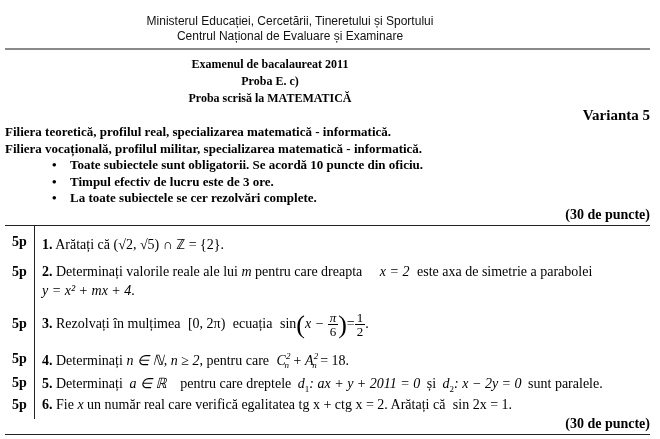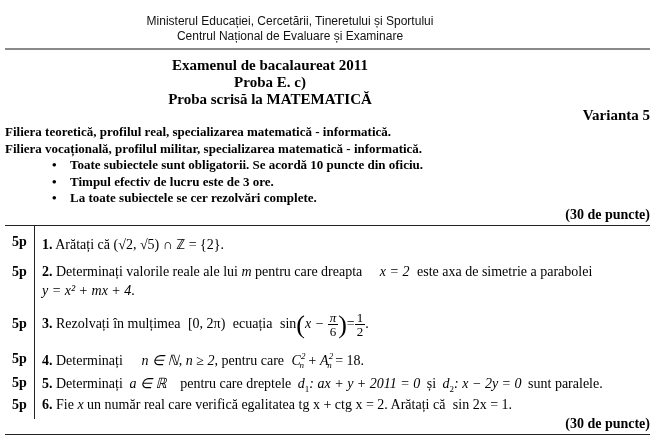--- a/index.html
+++ b/index.html
@@ -2,21 +2,21 @@
 <html><head>
 <meta charset="utf-8">
 <style>
   html, body { margin:0; padding:0; }
   body { width:660px; height:439px; background:#fff; overflow:hidden; position:relative; color:#000; }
   .abs { position:absolute; }
   .sans { font-family:"Liberation Sans", sans-serif; }
   .serif { font-family:"Liberation Serif", serif; }
   .hdr { left:0; width:580px; text-align:center; font-size:12px; color:#111; }
   .rule { left:5px; width:645px; height:2px; background:#8a8a8a; top:48px; }
-  .title { left:0; width:540px; text-align:center; font-weight:bold; font-size:15px; }
+  .title { left:0; width:540px; text-align:center; font-weight:bold; font-size:12px; }
   .bold { font-weight:bold; }
   .fl { left:5px; font-size:13px; font-weight:bold; }
   .bullet { left:70px; font-size:13px; font-weight:bold; }
   .bullet::before { content:"•"; position:absolute; left:-18px; }
   .subj { left:5px; width:645px; font-weight:bold; font-size:14px; border-bottom:1.5px solid #222; height:18px; }
   .subj .r { position:absolute; right:0; top:0; }
   .vline { left:34px; width:1px; background:#222; }
   .pts { left:12px; font-weight:bold; font-size:14px; }
   .prob { left:42px; font-size:14px; white-space:nowrap; }
   .prob b { font-weight:bold; }
@@ -84,21 +84,21 @@
     </span><span class="paren">)</span>=<span class="frac">
       <span>1</span>
       <span>2</span>
     </span><span>.</span>
 </div>
 
 <div class="abs pts serif" style="top:351px;">5p</div>
 <div class="abs prob serif" style="top:351px;">
   <b>4.</b>
   <span>Determinați</span>
-  <span class="it" style="margin-left:15px;">n ∈ ℕ, n ≥ 2</span><span>, pentru care</span>
+  <span class="it" style="margin-left:0;">n ∈ ℕ, n ≥ 2</span><span>, pentru care</span>
   <span class="it" style="margin-left:4px;"><span>C</span><sup>2</sup><sub style="margin-left:-6px;">n</sub> <span>+ A</span><sup>2</sup><sub style="margin-left:-6px;">n</sub></span>
   <span>= 18</span><span>.</span>
 </div>
 
 <div class="abs pts serif" style="top:375px;">5p</div>
 <div class="abs prob serif" style="top:375px;">
   <b>5.</b>
   <span>Determinați</span>
   <span class="it" style="margin-left:3px;">a ∈ ℝ</span>
   <span style="margin-left:10px;">pentru care dreptele</span>

